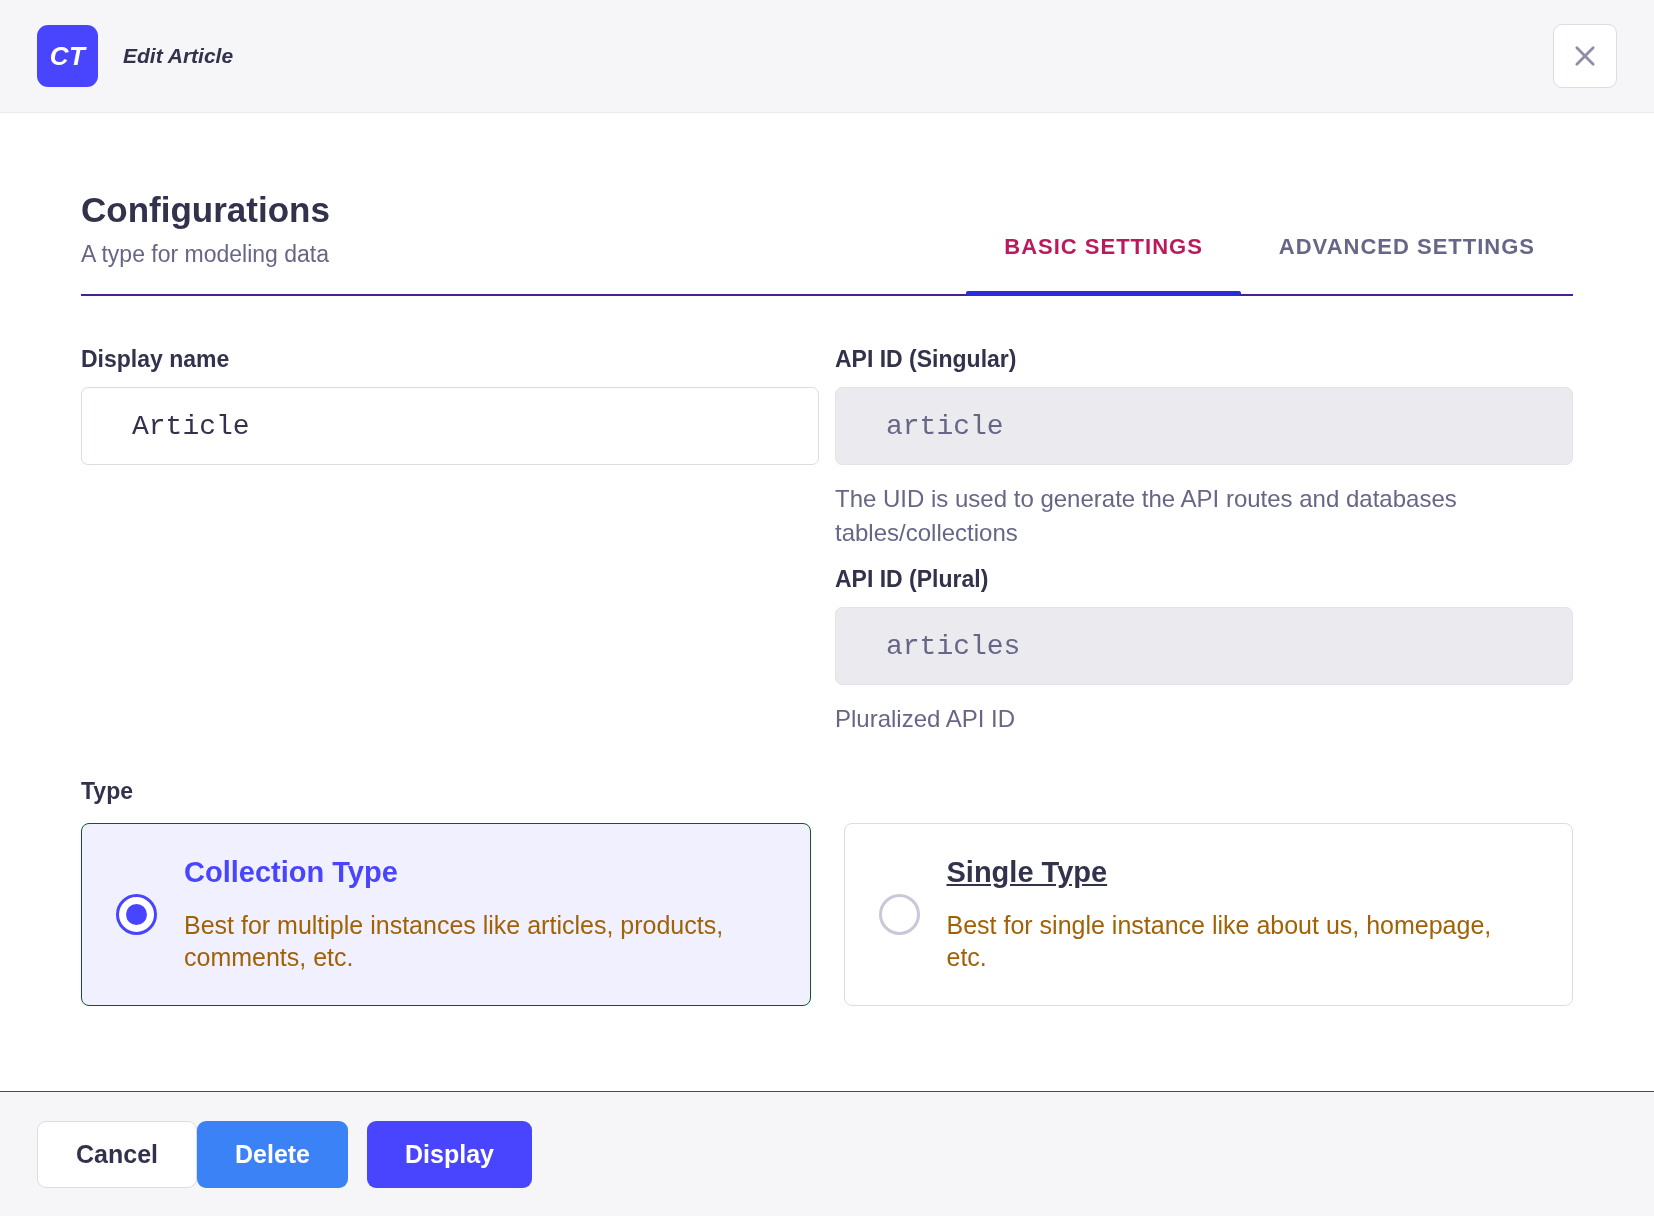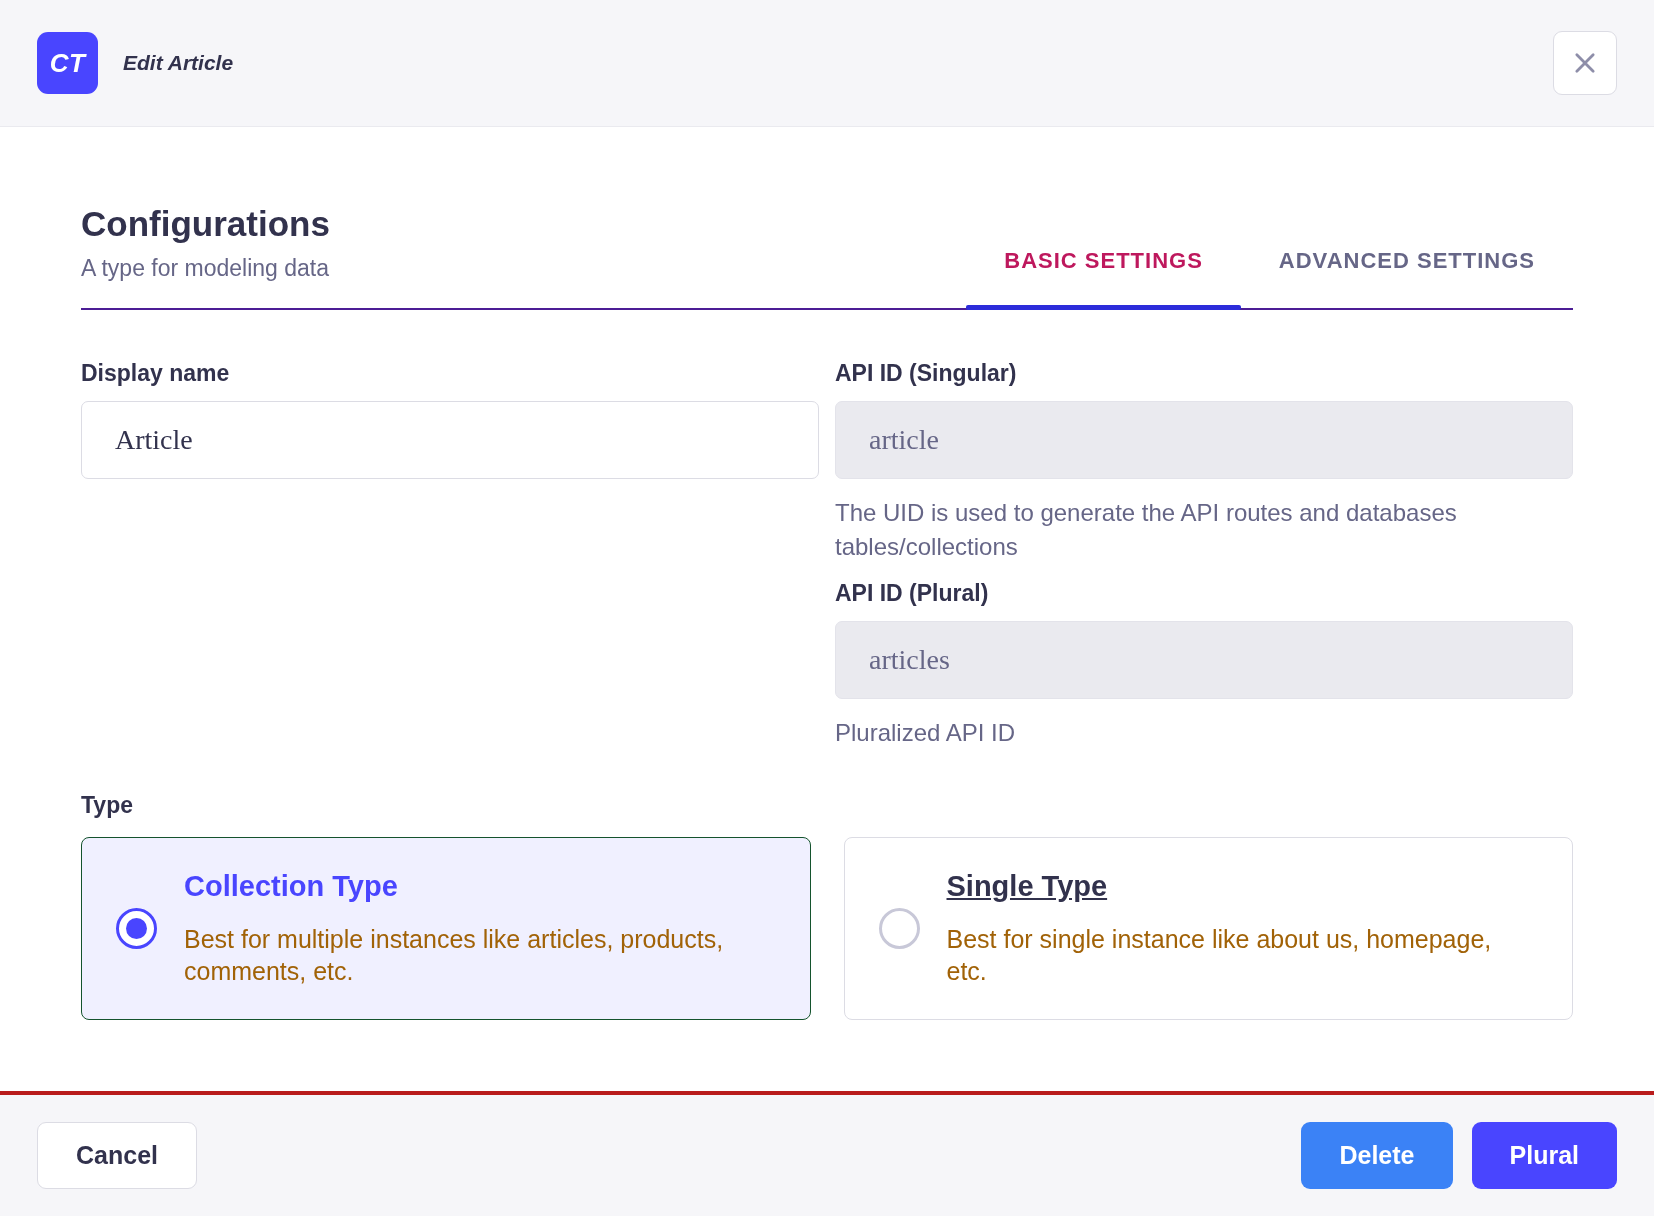--- a/index.html
+++ b/index.html
@@ -8,21 +8,21 @@
     font-family: "Liberation Sans", sans-serif;
     background: #ffffff;
     color: #32324D;
     overflow: hidden;
   }
   .modal { display: flex; flex-direction: column; width: 1654px; height: 1216px; }
 
   
   .modal-header {
     flex-shrink: 0;
-    height: 127px;
+    height: 113px;
     background: #F6F6F9;
     border-bottom: 1px solid #EAEAEF;
     display: flex;
     align-items: center;
     padding: 0 37px;
     text-align: center;
   }
   .ct-badge {
     width: 61px; height: 62px;
     border-radius: 11px;
@@ -102,24 +102,24 @@
     font-weight: 700;
     color: #32324D;
     margin-bottom: 14px;
   }
   .text-input {
     width: 100%;
     height: 78px;
     border: 1px solid #DCDCE4;
     border-radius: 7px;
     background: #ffffff;
-    font-family: Liberation Serif, serif;
+    font-family: Liberation Mono, monospace;
     font-size: 28px;
     color: #32324D;
-    padding: 0 33px;
+    padding: 0 50px;
     outline: none;
   }
   .text-input:disabled {
     background: #EAEAEF;
     border-color: #E3E3EA;
     color: #666687;
   }
   .hint {
     font-size: 24px;
     color: #666687;
@@ -168,24 +168,23 @@
     line-height: 1.3;
     max-width: 570px;
     margin-top: 20px;
   }
 
   
   .modal-footer {
     flex-shrink: 0;
     height: 125px;
     background: #F6F6F9;
-    border-top: 4px solid #b91c1c;
+    border-top: 1px solid #b91c1c;
     display: flex;
     align-items: center;
-    justify-content: space-between;
     padding: 0 37px;
   }
   .btn {
     height: 67px;
     border-radius: 9px;
     font-family: inherit;
     font-size: 25px;
     font-weight: 700;
     padding: 0 38px;
     cursor: pointer;
@@ -270,17 +269,17 @@
         </div>
       </div>
     </div>
 
   </div>
 
   <div class="modal-footer">
     <button class="btn btn-cancel" type="button">Cancel</button>
     <div class="footer-right">
       <button class="btn btn-delete" type="button">Delete</button>
-      <button class="btn btn-finish" type="button">Plural</button>
+      <button class="btn btn-finish" type="button">Display</button>
     </div>
   </div>
 
 </div>
 
 </body></html>

